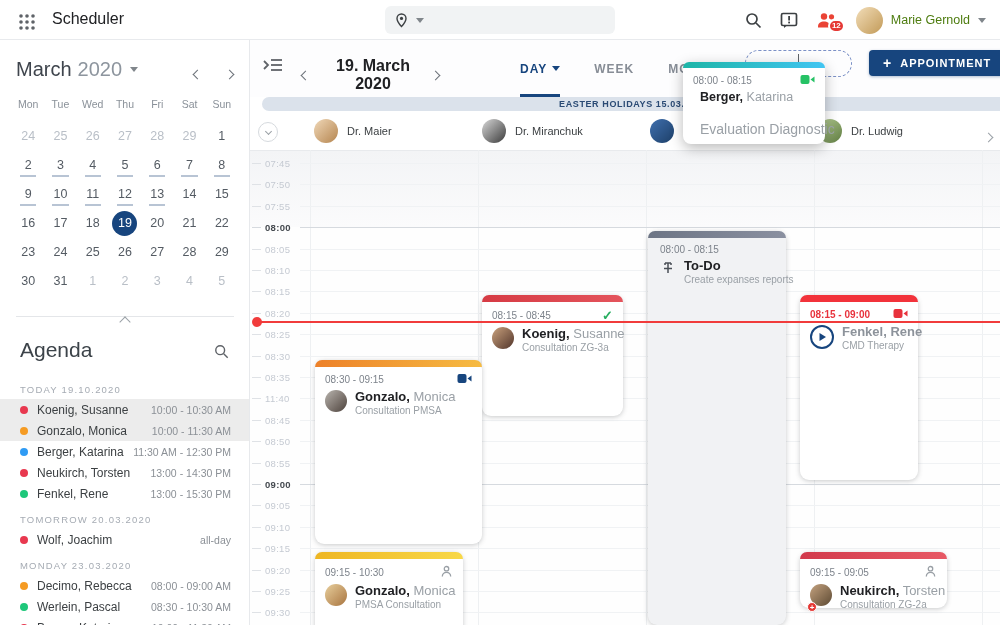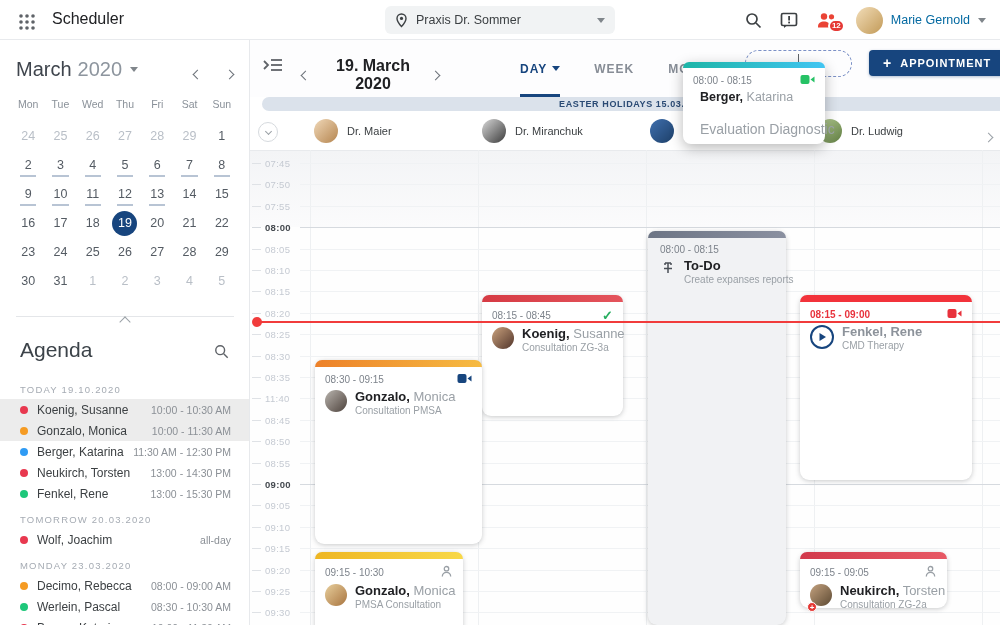--- a/index.html
+++ b/index.html
@@ -17,21 +17,21 @@
   #location-pill .loc-text { font-size:12.5px; color:#3c4043; flex:1; }
   .caret { width:0; height:0; border-left:4px solid transparent; border-right:4px solid transparent;
     border-top:5px solid #80868b; display:inline-block; }
   #topbar-right { position:absolute; right:14px; top:0; height:40px; display:flex; align-items:center; gap:18px; }
   .tb-icon { cursor:pointer; display:flex; position:relative; }
   #notif-badge { position:absolute; right:-7px; bottom:-4px; min-width:14px; height:14px; border-radius:8px;
     background:#e53935; color:#fff; font-size:8px; font-weight:bold; display:flex; align-items:center;
     justify-content:center; border:2px solid #fff; padding:0 2px; }
   #user-chip { display:flex; align-items:center; gap:8px; cursor:pointer; }
   .avatar { border-radius:50%; display:inline-block; }
-  #user-name { font-size:12.5px; color:#0369a1; }
+  #user-name { font-size:12.5px; color:#4d7c0f; }
 
   
   #sidebar { position:absolute; left:0; top:40px; width:250px; height:585px; background:#fff;
     border-right:1px solid #e7e9ec; z-index:10; }
   #cal-head { position:absolute; left:16px; top:18px; width:218px; display:flex; align-items:center; }
   #cal-month { font-size:20px; color:#3f454d; }
   #cal-year { font-size:20px; color:#8d959e; margin-left:6px; }
   #cal-head .caret { margin-left:8px; }
   .chev { display:inline-block; width:7px; height:7px; border-top:1.6px solid #6b7178; border-right:1.6px solid #6b7178; }
   .chev.left { transform:rotate(-135deg); }
@@ -176,21 +176,20 @@
   </span>
   <div id="app-title">Scheduler</div>
 
   <div id="location-pill">
     <span class="pin">
       <svg width="13" height="15" viewBox="0 0 13 15">
           <path d="M6.5 1C3.9 1 2 3 2 5.4 2 8.6 6.5 13.5 6.5 13.5S11 8.6 11 5.4C11 3 9.1 1 6.5 1z" fill="none" stroke="#3c4043" stroke-width="1.4"></path>
           <circle cx="6.5" cy="5.4" r="1.6" fill="#3c4043"></circle>
         </svg>
     </span>
-    <span class="loc-text">Praxis Dr. Sommer</span>
     <span class="caret"></span>
   </div>
 
   <div id="topbar-right">
     <span class="tb-icon">
       <svg width="17" height="17" viewBox="0 0 17 17">
           <circle cx="7" cy="7" r="5" fill="none" stroke="#3c4043" stroke-width="1.7"></circle>
           <line x1="11" y1="11" x2="15.5" y2="15.5" stroke="#3c4043" stroke-width="1.7"></line>
         </svg>
     </span>
@@ -665,21 +664,21 @@
         </div>
         <div class="mrow">
           <span class="avatar" style="flex:0 0 auto;width:22px;height:22px;background:linear-gradient(135deg,#caa27e,#51342a)"></span>
           <div>
             <div class="nm"><b>Koenig,</b><span> Susanne</span></div>
             <div class="sub">Consultation ZG-3a</div>
           </div>
         </div>
       </div>
     </div>
-    <div class="card theme-brightred" style="left: 550px; width: 172px; top: 145.4px; height: 184.6px;">
+    <div class="card theme-brightred" style="left: 550px; width: 118px; top: 145.4px; height: 184.6px;">
       <div class="bar"></div>
       <div class="body">
         <div class="trow">
           <span class="tl time-red">08:15 - 09:00</span>
           <span><svg width="15" height="11" viewBox="0 0 15 11">
               <rect x="0.5" y="1" width="9" height="9" rx="2" fill="#e8323c"></rect>
               <path d="M10.5 5.5 L14.5 2.6 V8.4 Z" fill="#e8323c"></path>
             </svg></span>
         </div>
         <div class="mrow">

